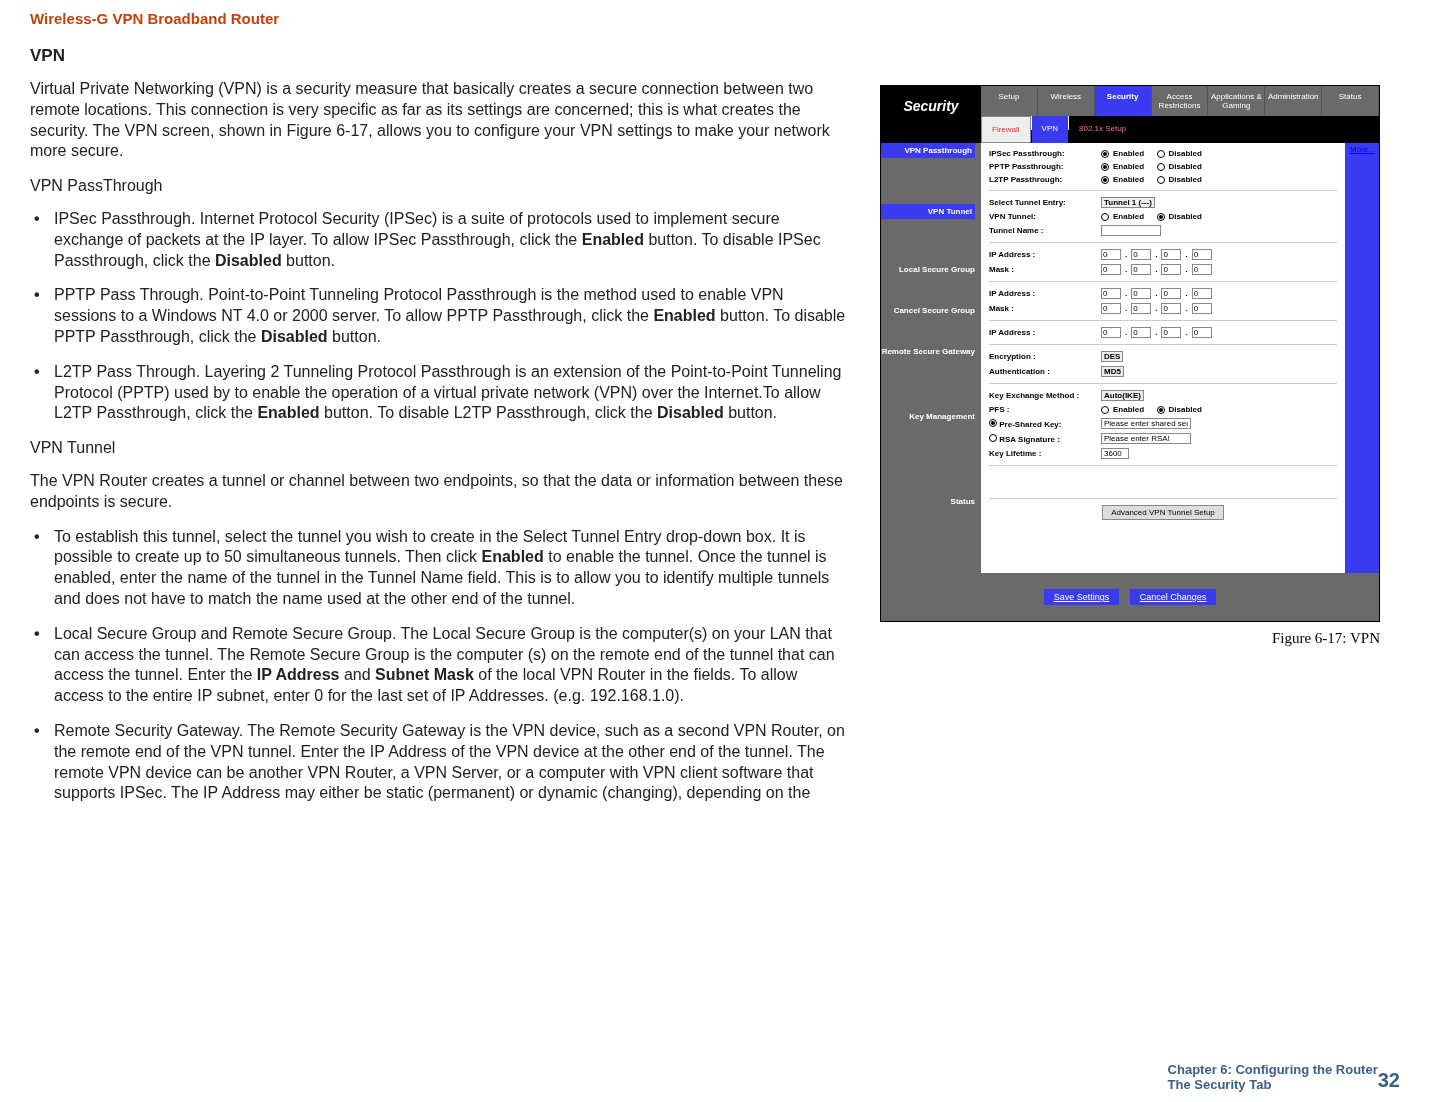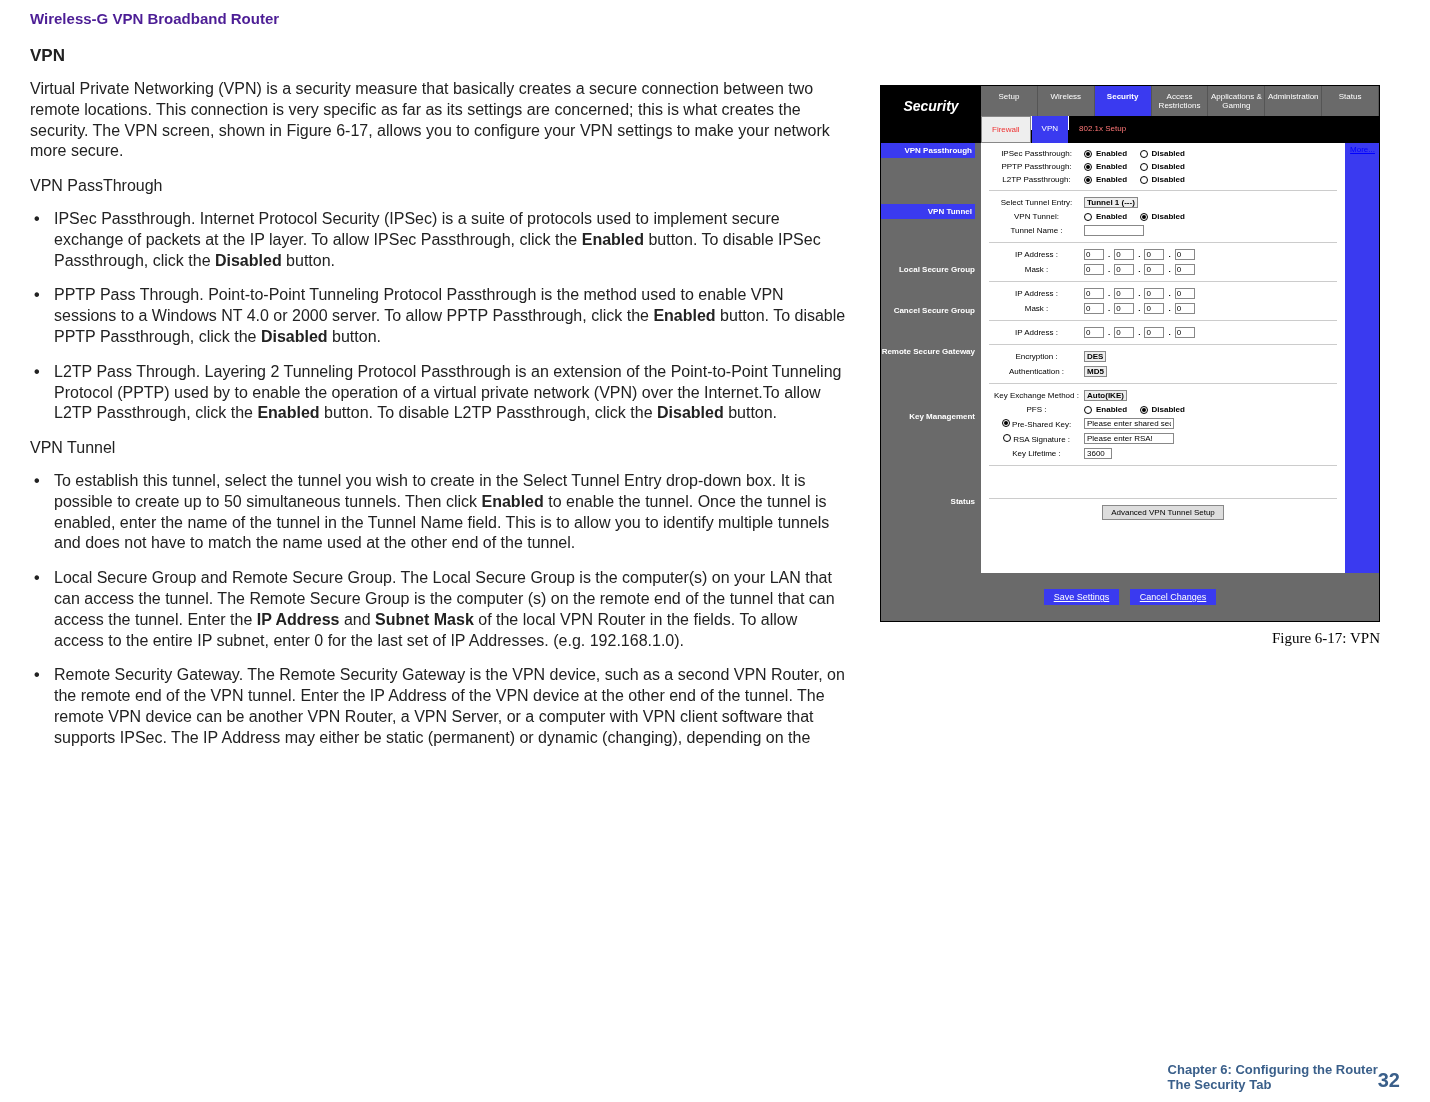--- a/index.html
+++ b/index.html
@@ -10,21 +10,21 @@
     background: #fff;
     position: relative;
   }
   .page {
     padding: 10px 30px 0 30px;
     display: flex;
     flex-direction: column;
     height: 100%;
   }
   .header-title {
-    color: #4c1d95;
+    color: #c2410c;
     font-size: 15px;
     font-weight: bold;
     margin-bottom: 18px;
   }
   .content-row {
     display: flex;
     flex: 1;
     gap: 30px;
   }
   .text-col {
@@ -136,21 +136,21 @@
   .rp-right {
     width: 34px;
     background: #3a3af0;
   }
   .rp-row {
     display: flex;
     align-items: center;
     margin-bottom: 4px;
     font-size: 8px;
   }
-  .rp-row .rlabel { width: 95px; font-weight: normal; text-align: center; }
+  .rp-row .rlabel { width: 112px; font-weight: bold; }
   .rp-row .rctl { flex: 1; display:flex; align-items:center; gap:4px; font-weight:bold;}
   .radio { width: 8px; height: 8px; border: 1px solid #000; border-radius: 50%; display:inline-block; background:#fff; position:relative;}
   .radio.on::after{content:"";width:4px;height:4px;background:#000;border-radius:50%;position:absolute;top:1px;left:1px;}
   .ip { display:flex; gap:2px; align-items:center;}
   .ip input { width:20px; font-size:8px; border:1px solid #888; text-align:left; padding:0 1px;}
   .sel { font-size:8px; border:1px solid #888; padding:0 2px; background:#eee;}
   .txt { font-size:8px; border:1px solid #888; padding:0 2px; width:90px;}
   .rp-hr { border-top:1px solid #ccc; margin:6px 0;}
   .more-link { color:#00f; text-decoration:underline; font-size:8px; position:absolute; right:-30px; top:2px;}
   .adv-btn { font-size:8px; border:1px solid #888; background:#ddd; padding:2px 8px; display:inline-block;}
@@ -197,20 +197,21 @@
     <div class="text-col">
       <h2>VPN</h2>
       <p>Virtual Private Networking (VPN) is a security measure that basically creates a secure connection between two remote locations.  This connection is very specific as far as its settings are concerned; this is what creates the security.   The VPN screen, shown in Figure 6-17, allows you to configure your VPN settings to make your network more secure.</p>
       <p class="subhead">VPN PassThrough</p>
       <ul>
         <li>IPSec Passthrough. Internet Protocol Security (IPSec) is a suite of protocols used to implement secure exchange of packets at the IP layer. To allow IPSec Passthrough, click the <b>Enabled</b> button. To disable IPSec Passthrough, click the <b>Disabled</b> button.</li>
         <li>PPTP Pass Through. Point-to-Point Tunneling Protocol Passthrough is the method used to enable VPN sessions to a Windows NT 4.0 or 2000 server. To allow PPTP Passthrough, click the <b>Enabled</b> button. To disable PPTP Passthrough, click the <b>Disabled</b> button.</li>
         <li>L2TP Pass Through. Layering 2 Tunneling Protocol Passthrough is an extension of the Point-to-Point Tunneling Protocol (PPTP) used by to enable the operation of a virtual private network (VPN) over the Internet.To allow L2TP Passthrough, click the <b>Enabled</b> button. To disable L2TP Passthrough, click the <b>Disabled</b> button.</li>
       </ul>
       <p class="subhead">VPN Tunnel</p>
+      <p>The VPN Router creates a tunnel or channel between two endpoints, so that the data or information between these endpoints is secure.</p>
       <ul>
         <li>To establish this tunnel, select the tunnel you wish to create in the Select Tunnel Entry drop-down box.  It is possible to create up to 50 simultaneous tunnels. Then click <b>Enabled</b> to enable the tunnel. Once the tunnel is enabled, enter the name of the tunnel in the Tunnel Name field.  This is to allow you to identify multiple tunnels and does not have to match the name used at the other end of the tunnel.</li>
         <li>Local Secure Group and Remote Secure Group. The Local Secure Group is the computer(s) on your LAN that can access the tunnel. The Remote Secure Group is the computer (s) on the remote end of the tunnel that can access the tunnel. Enter the <b>IP Address</b> and <b>Subnet Mask</b> of the local VPN Router in the fields. To allow access to the entire IP subnet, enter 0 for the last set of IP Addresses. (e.g. 192.168.1.0).</li>
         <li>Remote Security Gateway. The Remote Security Gateway is the VPN device, such as a second VPN Router, on the remote end of the VPN tunnel. Enter the IP Address of the VPN device at the other end of the tunnel. The remote VPN device can be another VPN Router, a VPN Server, or a computer with VPN client software that supports IPSec.  The IP Address may either be static (permanent) or dynamic (changing), depending on the</li>
       </ul>
     </div>
 
     <div class="fig-col">
       <div class="router-panel">
         <div class="rp-top">

